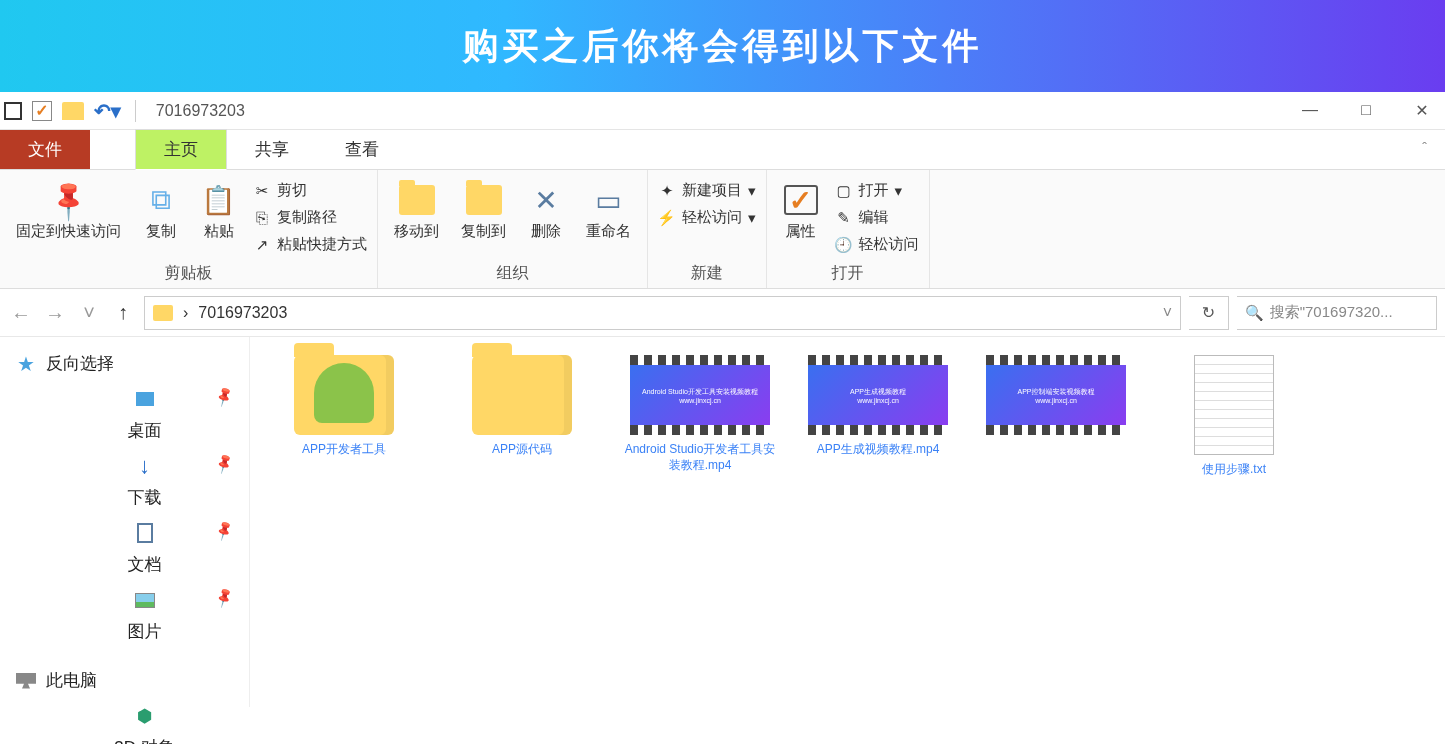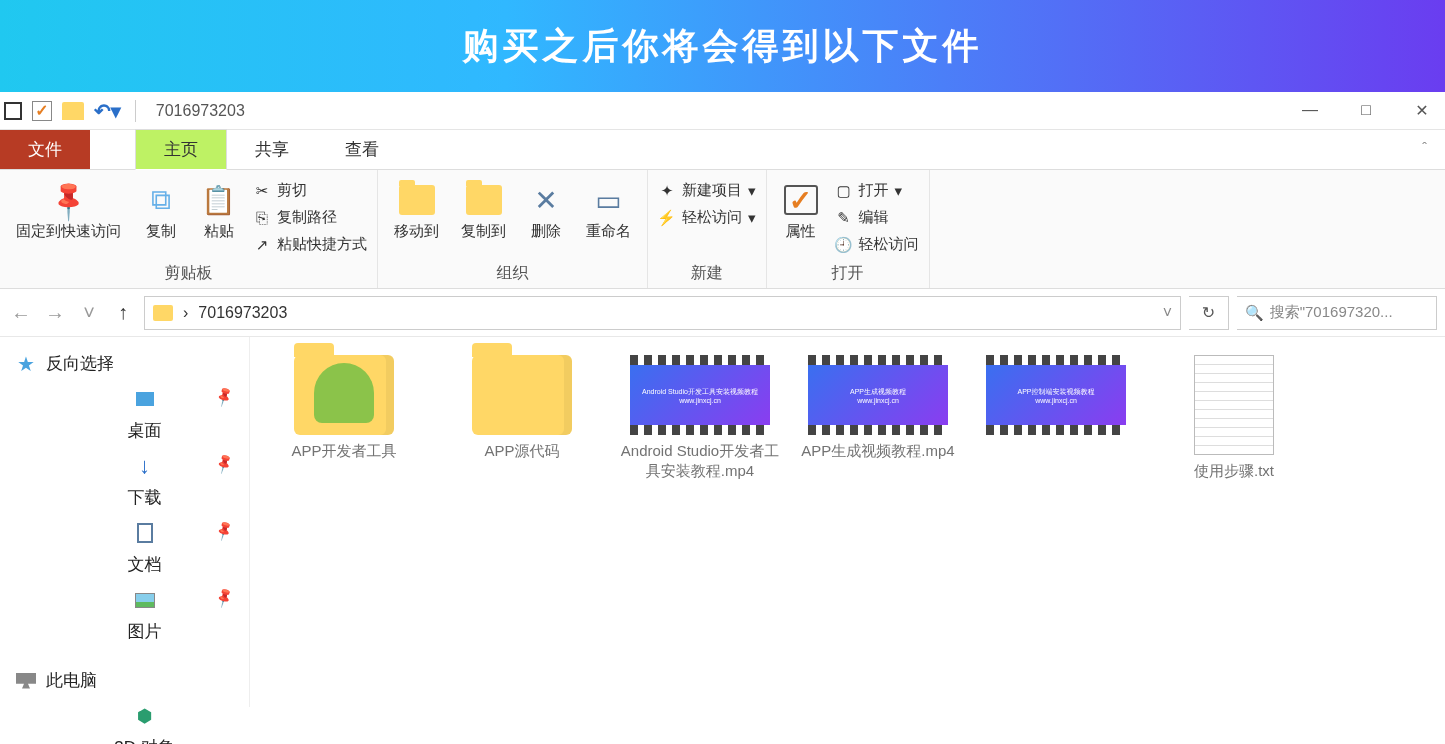--- a/index.html
+++ b/index.html
@@ -66,21 +66,21 @@
 .desk-ico { width: 18px; height: 14px; background: #4aa3df; }
 .dl-ico { color: #2a6fc9; font-size: 22px; font-weight: bold; }
 .doc-ico { width: 16px; height: 20px; border: 2px solid #5a7ca0; background: #fff; }
 .pic-ico { width: 20px; height: 15px; background: linear-gradient(#87ceeb 60%, #5fba5f 60%); border: 1px solid #888; }
 .pc-ico { width: 22px; height: 16px; background: #888; clip-path: polygon(0 0, 100% 0, 100% 70%, 60% 70%, 70% 100%, 30% 100%, 40% 70%, 0 70%); }
 .cube-ico { color: #2a9d6f; font-size: 18px; }
 .vid-ico { width: 18px; height: 18px; border: 2px solid #d4a84a; background: repeating-linear-gradient(90deg, #d4a84a 0 2px, transparent 2px 4px); }
 
 .content { flex: 1; padding: 18px 14px; display: flex; gap: 18px; align-items: flex-start; flex-wrap: wrap; }
 .fitem { width: 160px; display: flex; flex-direction: column; align-items: center; gap: 6px; cursor: default; }
-.fitem .flabel { font-size: 15px; color: #737373; text-align: center; line-height: 1.35; }
+.fitem .flabel { font-size: 12px; color: #3b82f6; text-align: center; line-height: 1.35; }
 .folder-thumb { width: 100px; height: 80px; background: #ffd766; border-radius: 6px; position: relative; box-shadow: inset -8px 0 0 rgba(0,0,0,0.05); }
 .folder-thumb::before { content: ""; position: absolute; top: -12px; left: 0; width: 40px; height: 14px; background: #ffd766; border-radius: 4px 4px 0 0; }
 .folder-thumb.with-android::after { content: ""; position: absolute; top: 8px; left: 20px; width: 60px; height: 60px; background: #8bc34a; border-radius: 50% 50% 8px 8px; }
 .video-thumb { width: 140px; height: 80px; display: flex; flex-direction: column; }
 .film { height: 10px; background: #444; background-image: repeating-linear-gradient(90deg, #444 0 8px, #fff 8px 14px); }
 .vscreen { flex: 1; background: linear-gradient(135deg, #3a6ff0, #8a3df0); display: flex; flex-direction: column; align-items: center; justify-content: center; color: #fff; font-size: 7px; text-align: center; padding: 4px; }
 .txt-thumb { width: 80px; height: 100px; border: 1px solid #bbb; background: repeating-linear-gradient(#fff 0 8px, #ddd 8px 9px); }
 </style>
 </head>
 <body>

